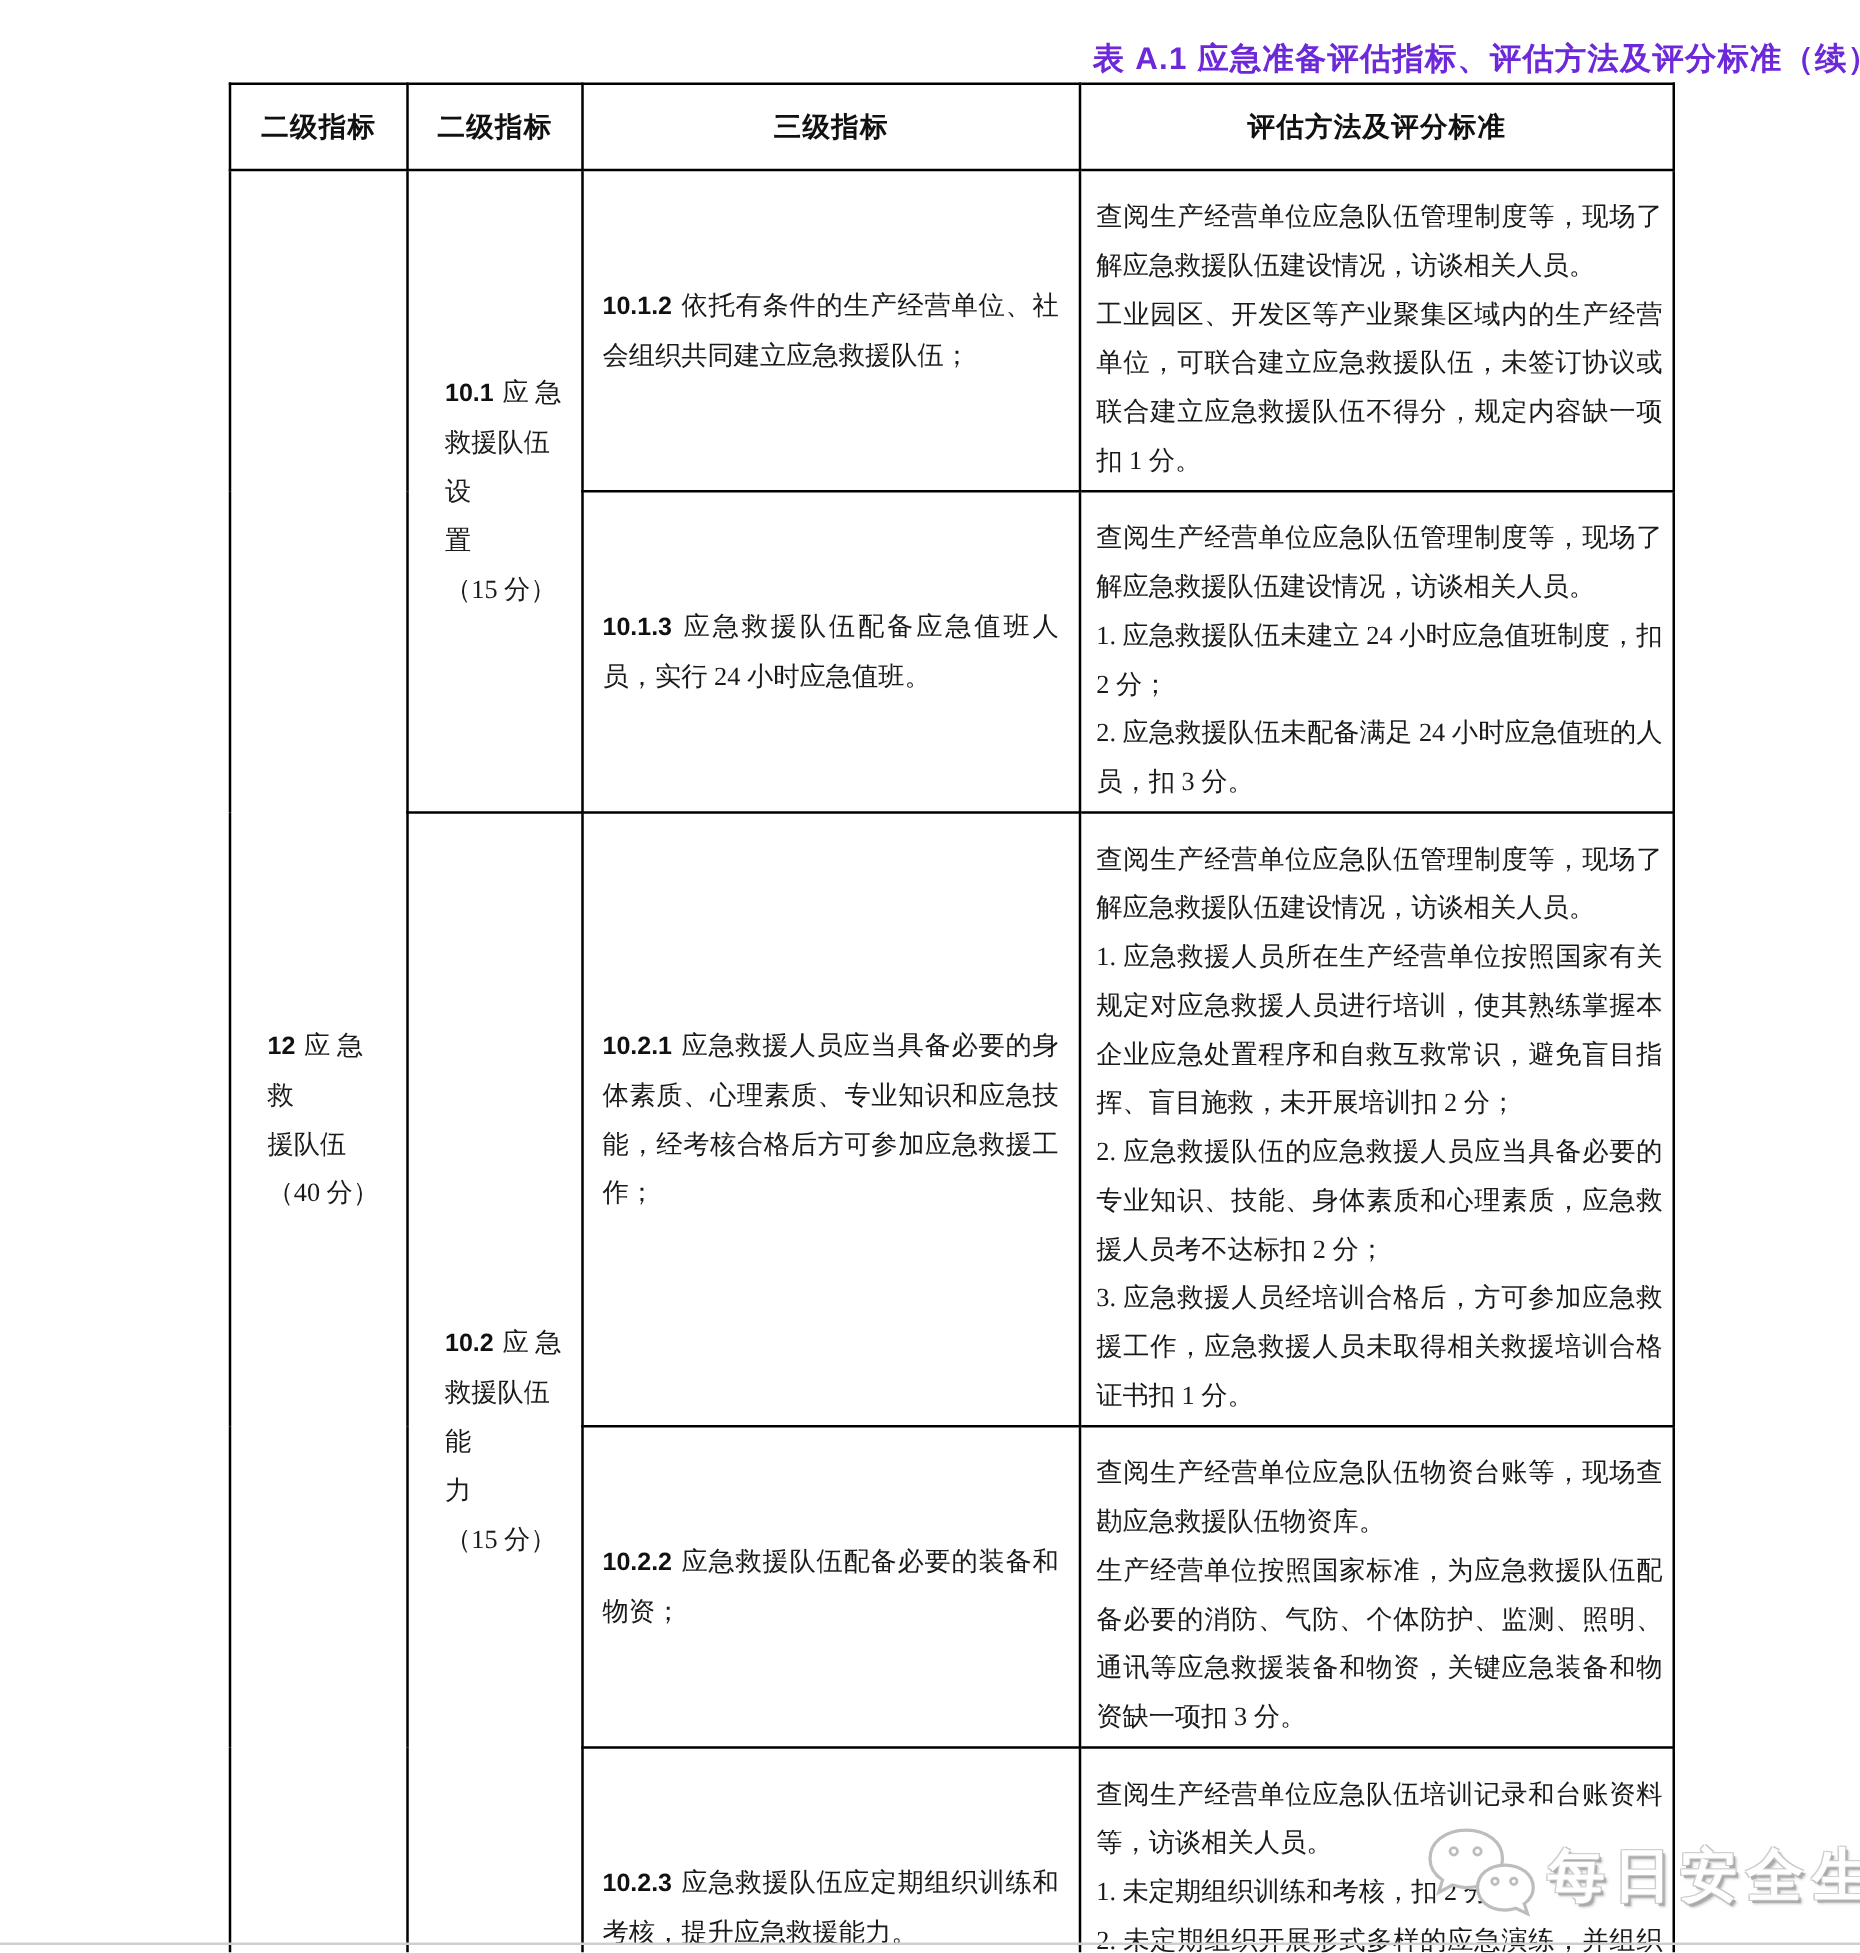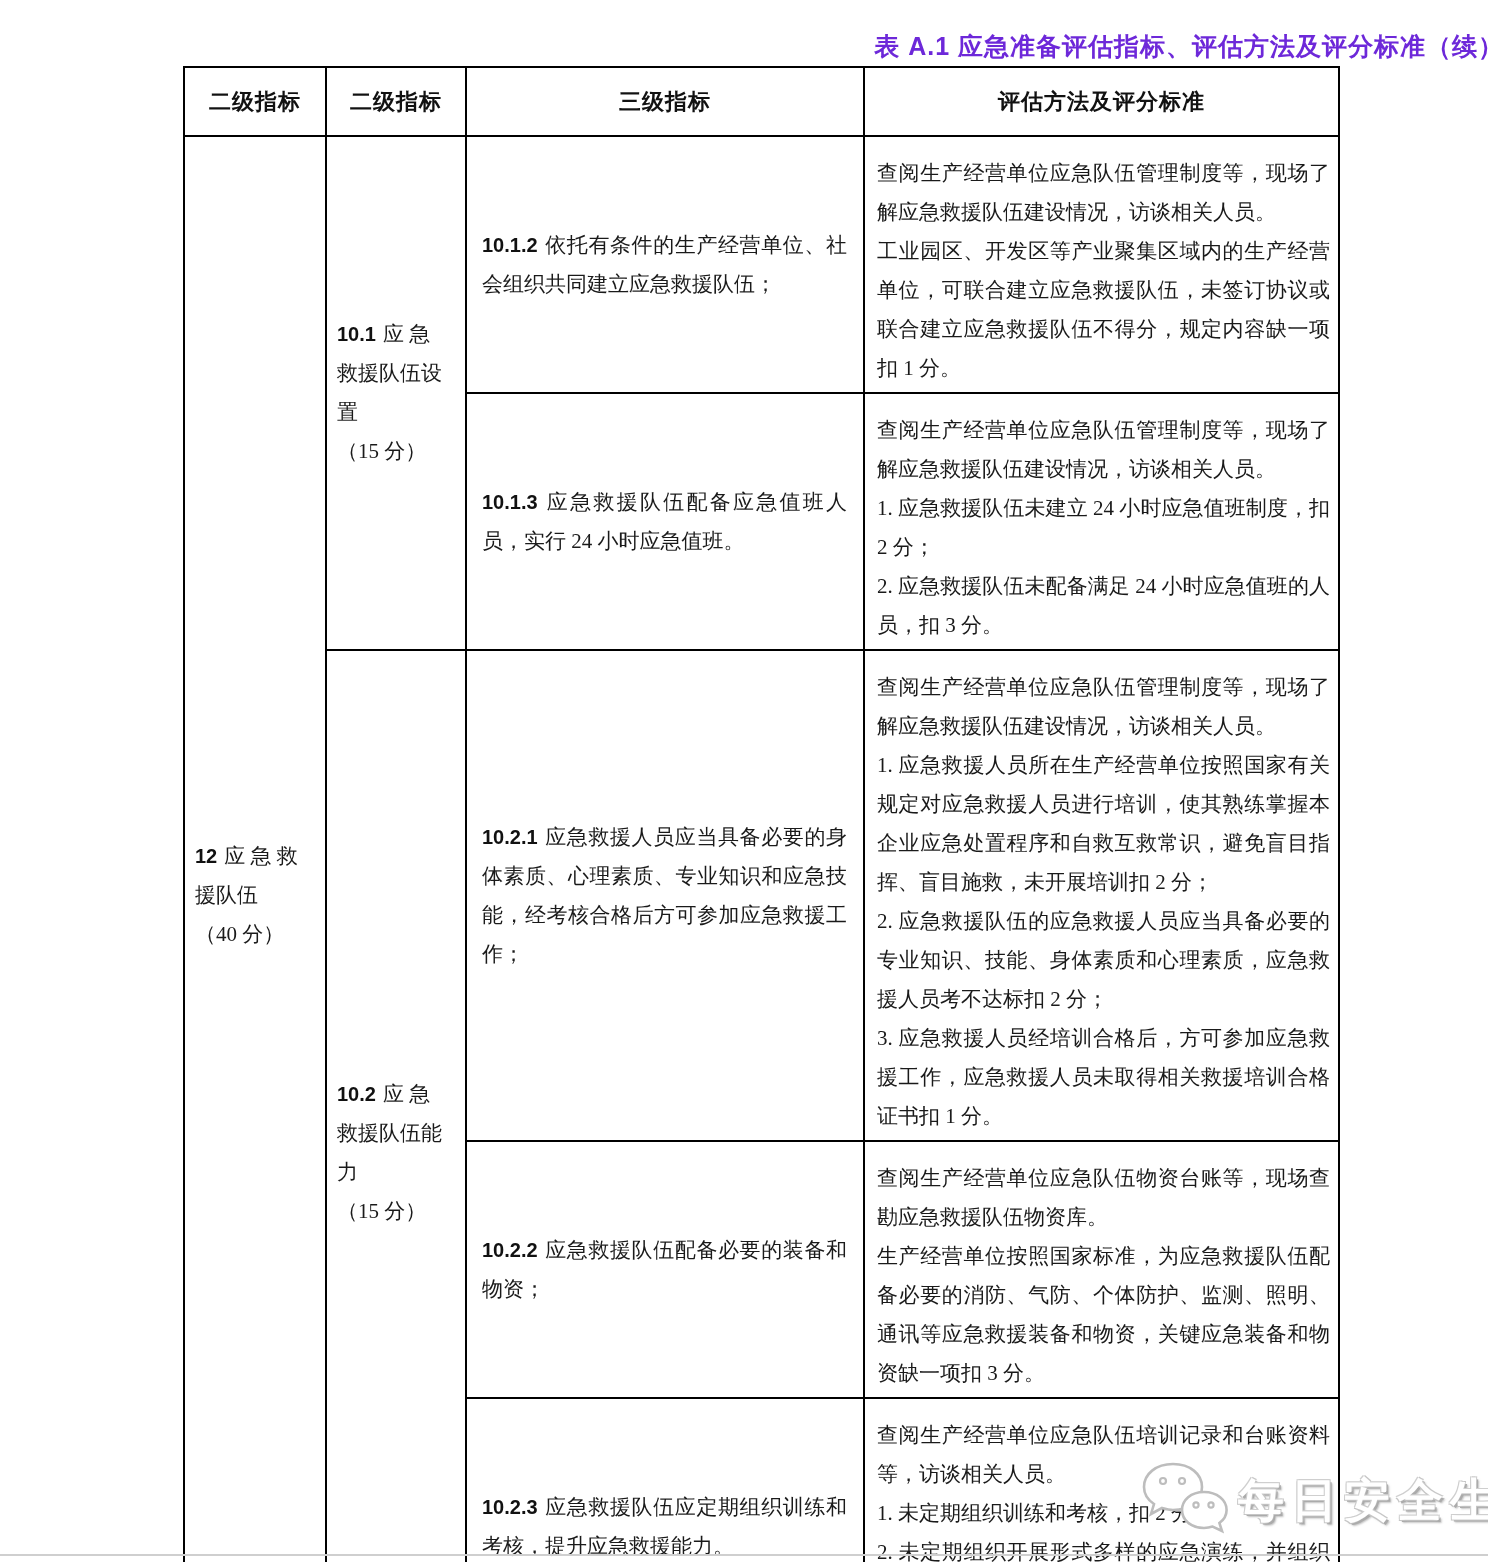--- a/index.html
+++ b/index.html
@@ -53,21 +53,21 @@
     line-height:39px;
     color:#1a1a1a;
   }
   .num{
     font-family:Liberation Sans, sans-serif;
     font-weight:bold;
     font-size:20px;
     margin-right:7px;
     color:#111;
   }
-  td.c1,td.c2{padding:0 10px 0 10px;}
+  td.c1,td.c2{padding:0 10px 0 29px;}
   td.c1 .block,td.c2 .block{white-space:pre-line;}
   td.c3{padding:0 16px 0 15px;}
   td.c3 .block{white-space:pre-line;text-align:justify;}
   td.c4{vertical-align:top;padding:17px 8px 4px 12px;}
   td.c4 .block{white-space:pre-line;text-align:justify;text-justify:inter-character;}
   .watermark{
     position:absolute;
     left:1138px;top:1458px;
     display:flex;
     align-items:center;

